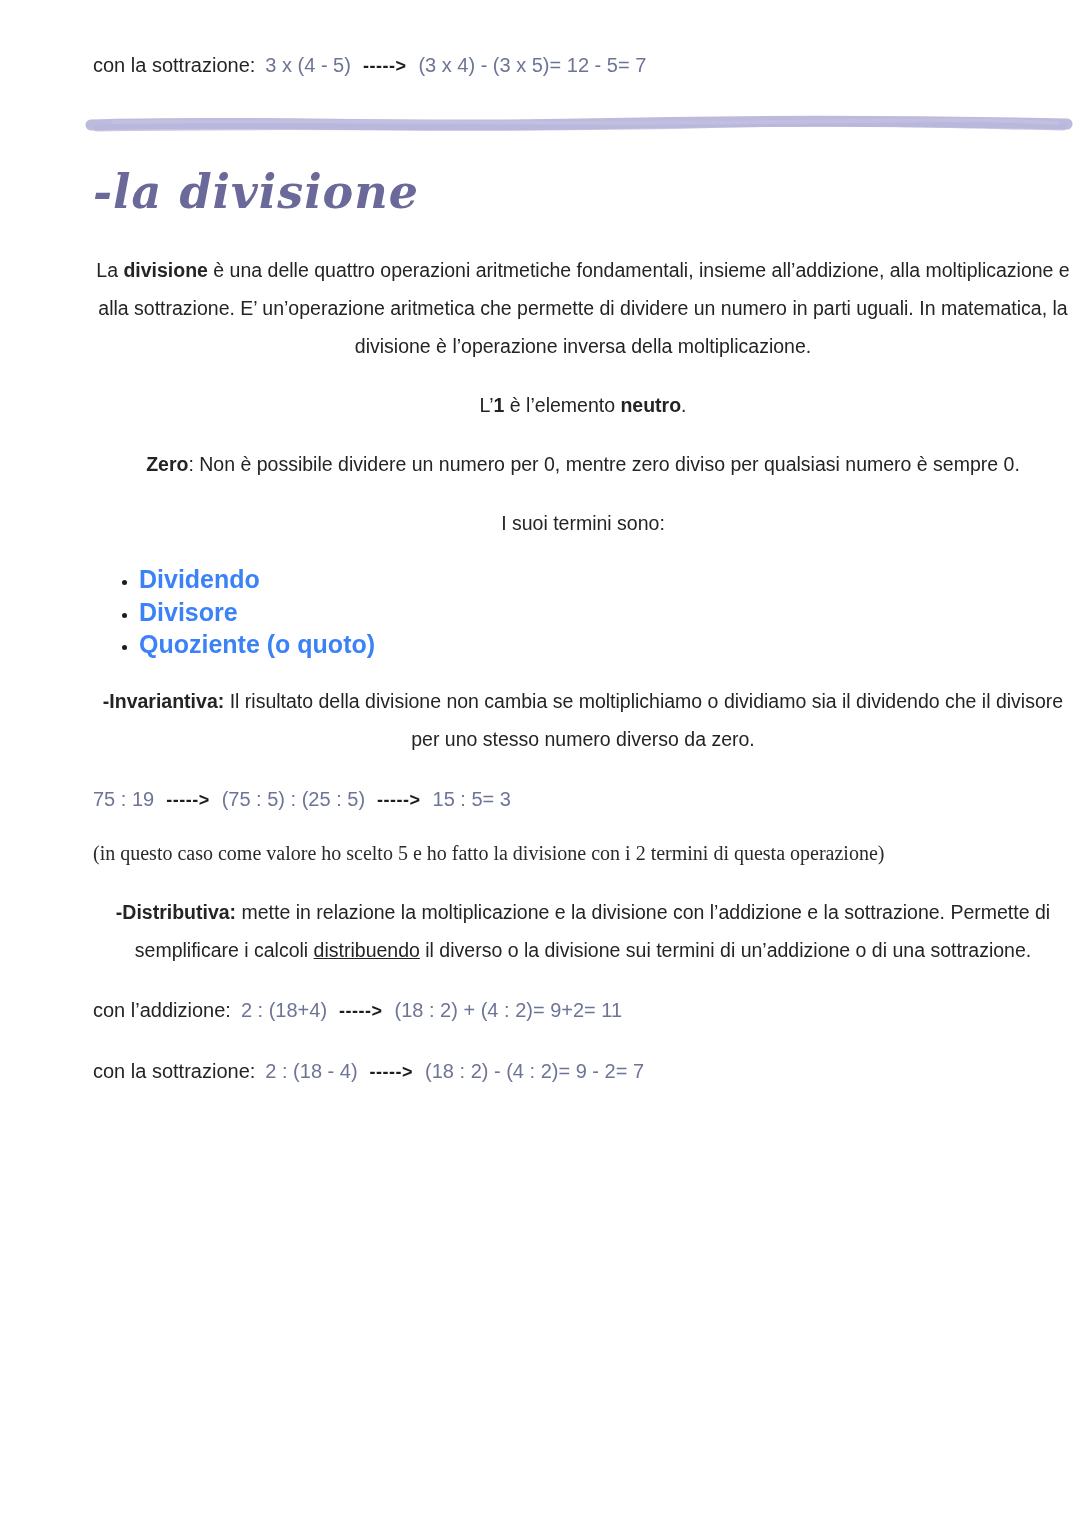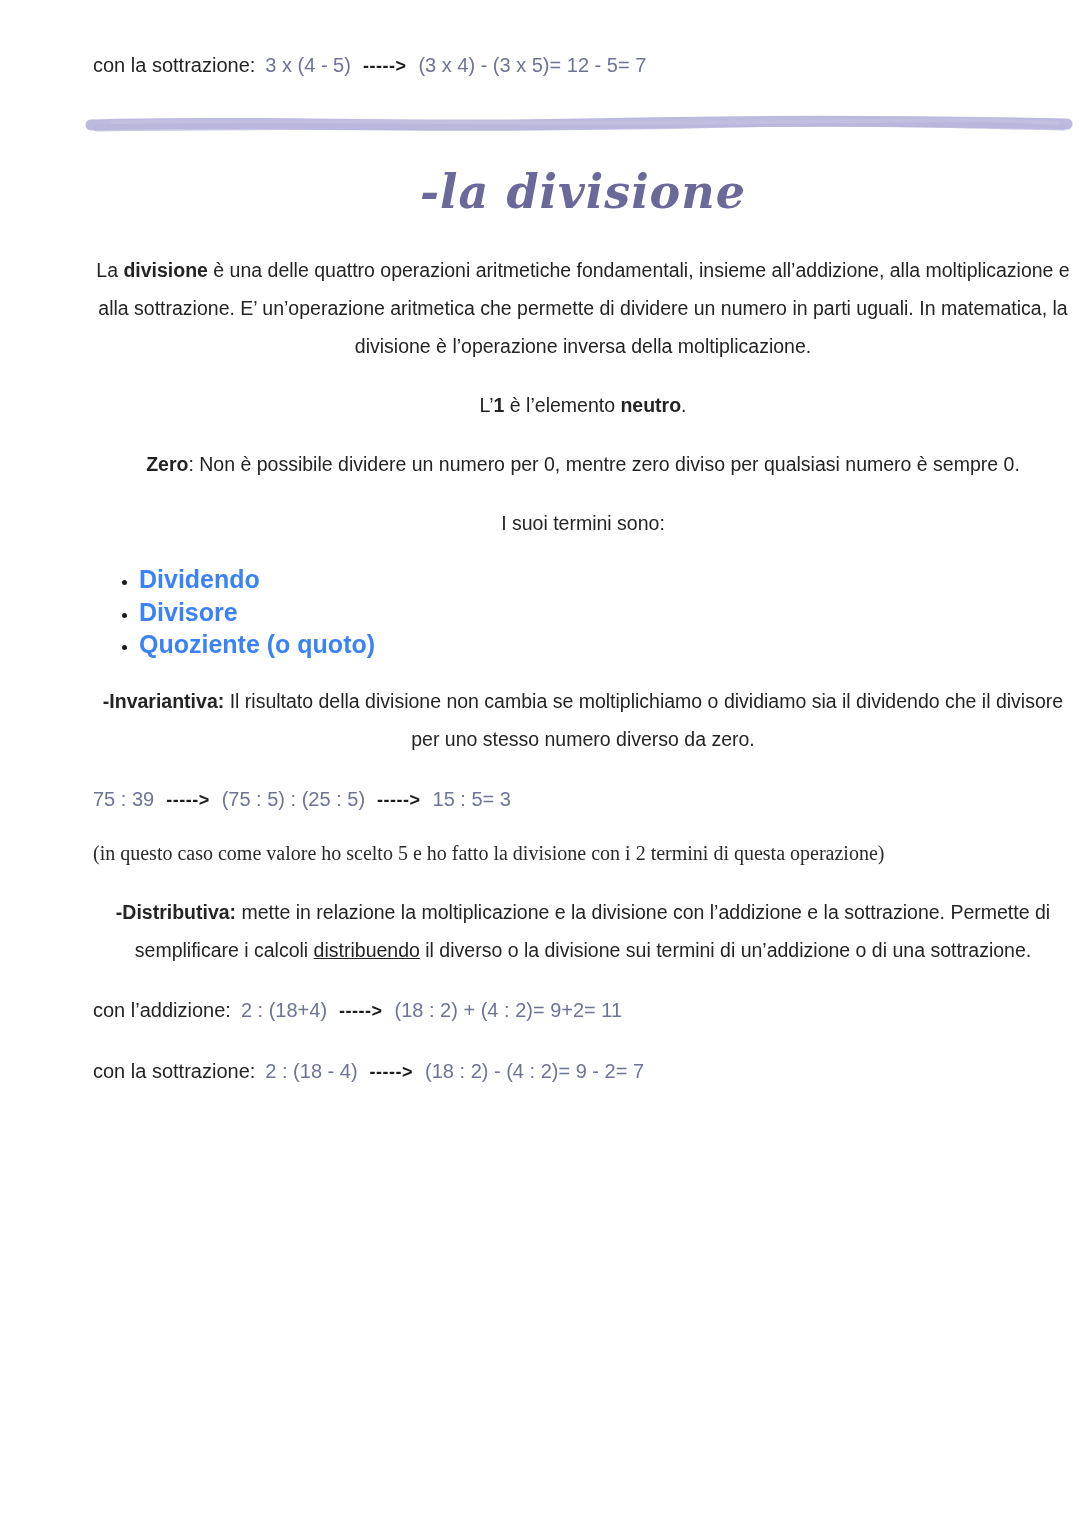--- a/index.html
+++ b/index.html
@@ -41,21 +41,20 @@
   .divider-wrap svg { display: block; width: 100%; height: 24px; }
   .heading {
     margin: 26px 0 0 0;
     font-family: "DejaVu Serif", serif;
     font-style: italic;
     font-weight: 700;
     font-size: 46px;
     line-height: 58px;
     letter-spacing: 1px;
     color: #6b689a;
-    text-align: center;
   }
   p.body {
     font-size: 19.5px;
     line-height: 38px;
     margin: 21px 0;
     max-width: 985px;
     text-align: center;
   }
   p.first-after-heading { margin-top: 30px; }
   .b { font-weight: 700; }
@@ -108,21 +107,21 @@
 
   <ul class="terms">
     <li><span>Dividendo</span></li>
     <li><span>Divisore</span></li>
     <li><span>Quoziente (o quoto)</span></li>
   </ul>
 
 
   <p class="body"><span class="b">-Invariantiva:</span><span> Il risultato della divisione non cambia se moltiplichiamo o dividiamo sia il dividendo che il divisore per uno stesso numero diverso da zero.</span></p>
 
-  <div class="example-line math-line"><span class="math">75 : 39</span><span class="arrow">-----&gt;</span><span class="math">(75 : 5) : (25 : 5)</span><span class="arrow">-----&gt;</span><span class="math">15 : 5= 3</span></div>
+  <div class="example-line math-line"><span class="math">75 : 19</span><span class="arrow">-----&gt;</span><span class="math">(75 : 5) : (25 : 5)</span><span class="arrow">-----&gt;</span><span class="math">15 : 5= 3</span></div>
 
   <p class="note">(in questo caso come valore ho scelto 5 e ho fatto la divisione con i 2 termini di questa operazione)</p>
 
   <p class="body"><span class="b">-Distributiva:</span><span> mette in relazione la moltiplicazione e la divisione con l’addizione e la sottrazione. Permette di semplificare i calcoli </span><span class="u">distribuendo</span><span> il diverso o la divisione sui termini di un’addizione o di una sottrazione.</span></p>
 
   <div class="example-line math-line"><span class="example-label">con l’addizione:</span><span class="math">2 : (18+4)</span><span class="arrow">-----&gt;</span><span class="math">(18 : 2) + (4 : 2)= 9+2= 11</span></div>
 
   <div class="example-line math-line" style="margin-top:30px;"><span class="example-label">con la sottrazione:</span><span class="math">2 : (18 - 4)</span><span class="arrow">-----&gt;</span><span class="math">(18 : 2) - (4 : 2)= 9 - 2= 7</span></div>
 
 </div>

